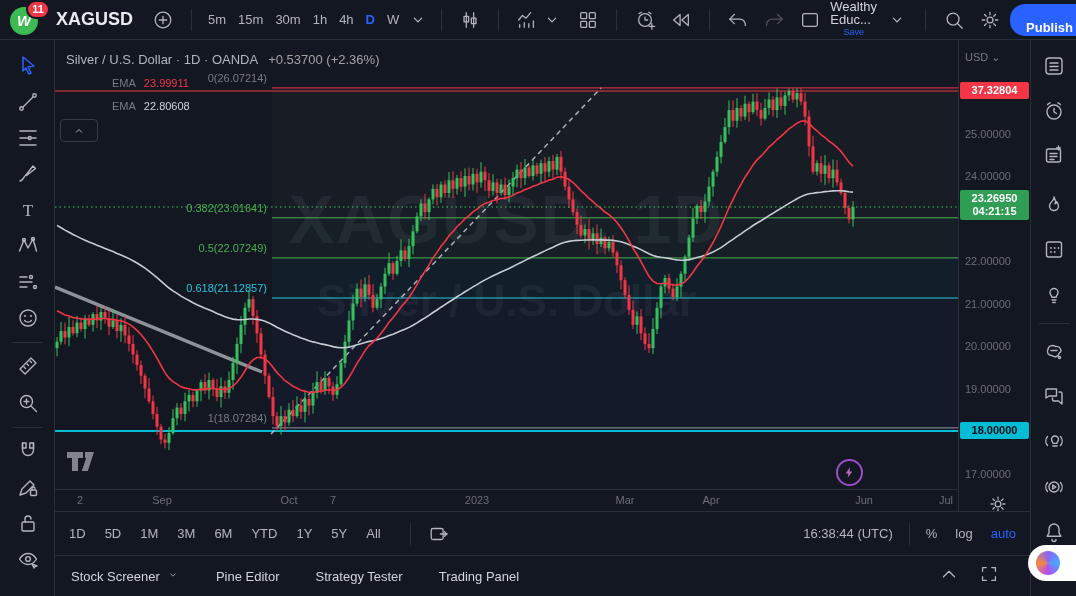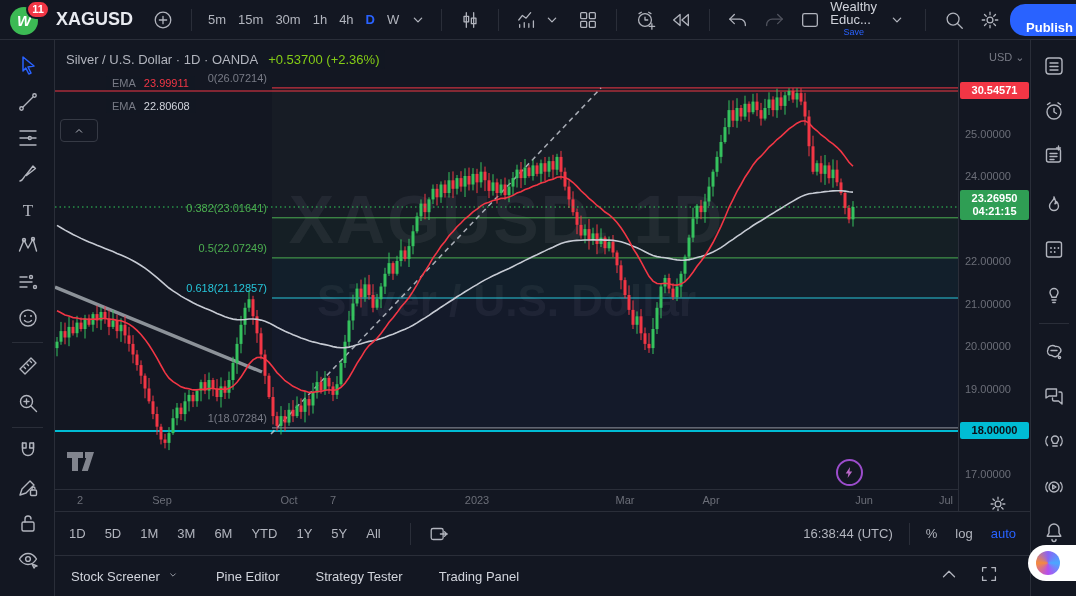--- a/index.html
+++ b/index.html
@@ -44,37 +44,37 @@
   
   #chart-area { position:absolute; left:55px; top:40px; width:903px; height:449px; overflow:hidden; }
   #watermark { position:absolute; left:0; top:0; width:100%; text-align:center; z-index:1; pointer-events:none; }
   #wm1 { margin-top:140px; font-size:68px; font-weight:bold; color:rgba(150,155,165,0.10); letter-spacing:2px; }
   #wm2 { margin-top:18px; font-size:44px; font-weight:bold; color:rgba(150,155,165,0.09); }
   #chart-svg { position:absolute; left:0; top:0; z-index:2; }
   #symbol-row { position:absolute; left:5px; top:10px; z-index:5; font-size:13px;
                 background:rgba(19,23,34,0.55); padding:2px 6px; border-radius:3px;
                 display:flex; align-items:center; gap:10px; }
   #symbol-title { color:#b2b5be; }
-  #symbol-change { color:#84cc16; }
+  #symbol-change { color:#a3a3a3; }
   .legend-row { position:absolute; left:5px; z-index:5; font-size:11px; display:flex; gap:8px;
                 background:rgba(19,23,34,0.55); padding:1px 6px; border-radius:2px;margin-left:46px; }
   .legend-name { color:#787b86; }
   #collapse-btn { position:absolute; left:5px; top:79px; width:38px; height:23px; z-index:5;
                   border:1px solid #363a45; border-radius:4px; background:#131722;
                   display:flex; align-items:center; justify-content:center; cursor:pointer; }
   .fib-label { position:absolute; width:160px; left:52px; text-align:right; font-size:11px; z-index:4; }
   #tv-logo { position:absolute; left:11px; top:411px; z-index:4; opacity:0.85; }
   #bolt-badge { position:absolute; left:781px; top:419px; width:27px; height:27px; z-index:5;
                 border:2px solid #9c4dcc; border-radius:50%; background:#131722;
                 display:flex; align-items:center; justify-content:center; }
 
   
   #price-axis { position:absolute; left:958px; top:40px; width:72px; height:471px;
                 border-left:1px solid #2a2e39; background:#131722; z-index:10; }
-  #currency-label { position:absolute; left:6px; top:11px; font-size:11px; color:#787b86; cursor:pointer;margin-left:24px; }
+  #currency-label { position:absolute; left:6px; top:11px; font-size:11px; color:#787b86; cursor:pointer; }
   .ptick { position:absolute; left:6px; font-size:11px; color:#6b6e78; }
   .pbadge { position:absolute; left:1px; width:69px; text-align:center; font-size:11px; font-weight:bold;
             border-radius:2px; padding:2px 0; line-height:13px; }
   #axis-gear { position:absolute; left:28px; top:453px; cursor:pointer; }
 
   
   #time-axis { position:absolute; left:55px; top:489px; width:903px; height:22px;
                border-top:1px solid #2a2e39; background:#131722; z-index:9; }
   .ttick { position:absolute; top:4px; font-size:11px; color:#6b6e78; transform:translateX(-50%); }
 
@@ -790,21 +790,21 @@
     <div id="price-ticks">
         <div class="ptick" style="top: 87.5px;">25.00000</div>
         <div class="ptick" style="top: 130px;">24.00000</div>
         <div class="ptick" style="top: 215px;">22.00000</div>
         <div class="ptick" style="top: 257.5px;">21.00000</div>
         <div class="ptick" style="top: 300px;">20.00000</div>
         <div class="ptick" style="top: 342.5px;">19.00000</div>
         <div class="ptick" style="top: 427.5px;">17.00000</div>
       </div>
     <div id="price-badges">
-        <div class="pbadge" style="top: 42px; background: rgb(242, 54, 69); color: rgb(255, 255, 255);">30.54571</div>
+        <div class="pbadge" style="top: 42px; background: rgb(242, 54, 69); color: rgb(255, 255, 255);">37.32804</div>
         <div class="pbadge" style="top: 150.046px; background: rgb(47, 158, 84); color: rgb(255, 255, 255);">23.26950<div>04:21:15</div></div>
         <div class="pbadge" style="top: 382px; background: rgb(0, 188, 212); color: rgb(12, 14, 21);">18.00000</div>
       </div>
     <span id="axis-gear"><svg width="22" height="22" viewBox="0 0 24 24">
           <circle cx="12" cy="12" r="3.2" fill="none" stroke="#b2b5be" stroke-width="1.4" stroke-linecap="round" stroke-linejoin="round"></circle>
           <path d="M12 4.5v2.2M12 17.3v2.2M4.5 12h2.2M17.3 12h2.2M6.5 6.5l1.6 1.6M15.9 15.9l1.6 1.6M17.5 6.5l-1.6 1.6M8.1 15.9l-1.6 1.6" fill="none" stroke="#b2b5be" stroke-width="1.4" stroke-linecap="round" stroke-linejoin="round"></path>
         </svg></span>
   </div>
 
   <div id="time-axis">

